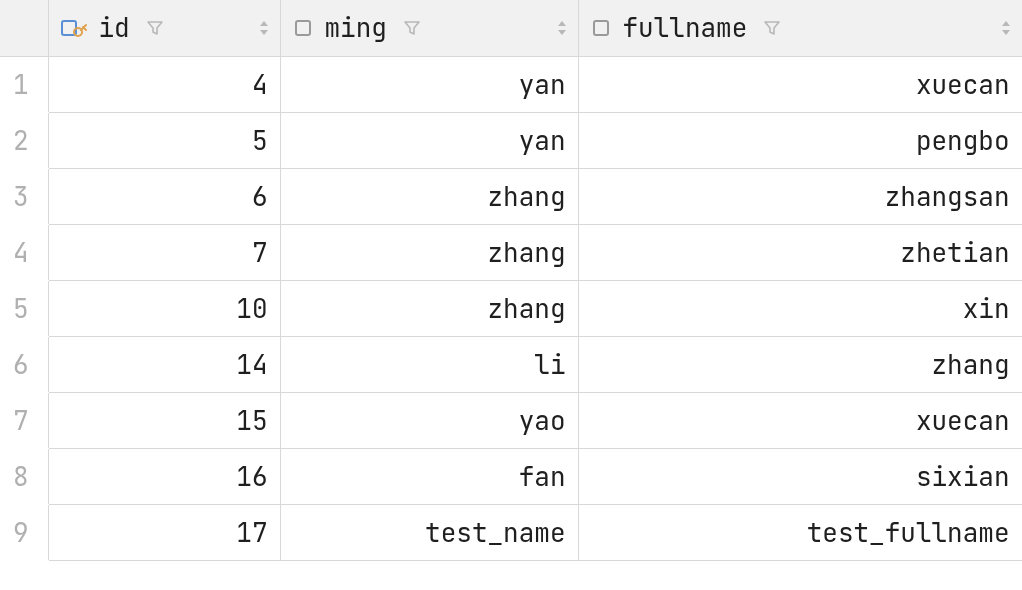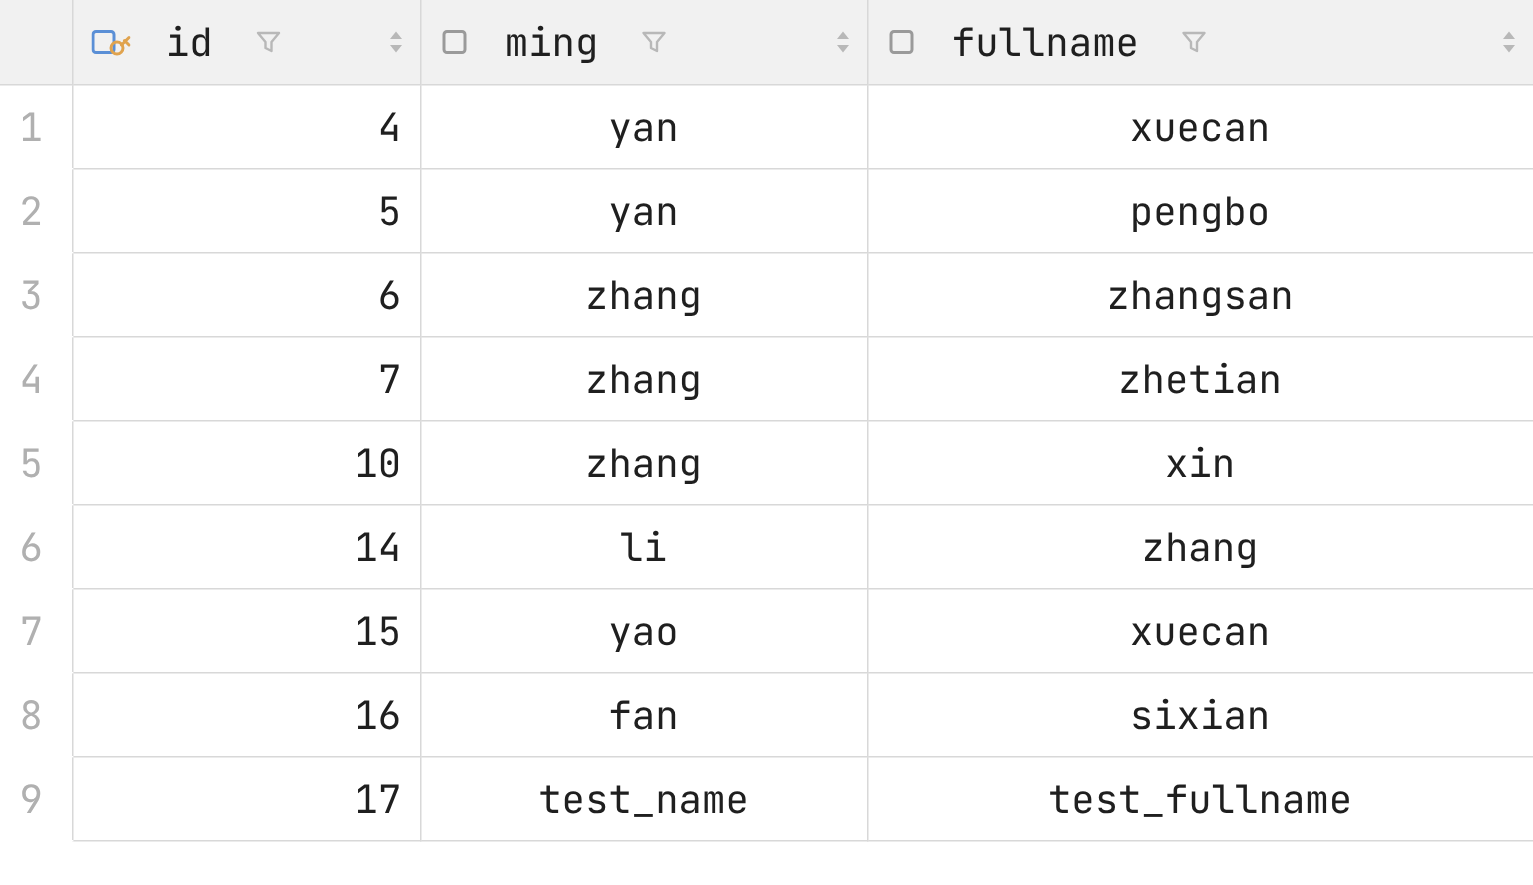--- a/index.html
+++ b/index.html
@@ -45,35 +45,35 @@
     background: #f1f1f1;
     border-top: none;
     border-bottom: 1px solid #d8d8d8;
   }
 
   .hdr {
     display: flex;
     align-items: center;
     height: 100%;
     padding: 0 10px 0 12px;
-    gap: 24px;
+    gap: 12px;
   }
   .hdr .col-icon { flex: 0 0 auto; display:flex; align-items:center; }
   .hdr .col-label { flex: 0 0 auto; }
   .hdr .filter-icon { flex: 0 0 auto; margin-left: 4px; display:flex; align-items:center; }
   .hdr .spacer { flex: 1 1 auto; }
   .hdr .sort-icon { flex: 0 0 auto; display:flex; align-items:center; }
 
   td .cell {
     padding: 0 12px;
     white-space: nowrap;
     overflow: hidden;
   }
   td .cell.num { text-align: right; }
-  td .cell.txt { text-align: center; }
+  td .cell.txt { text-align: right; }
 
   svg { display:block; }
 </style>
 </head>
 <body>
 
 <table>
   <colgroup>
     <col class="gutter">
       <col class="c-id">

